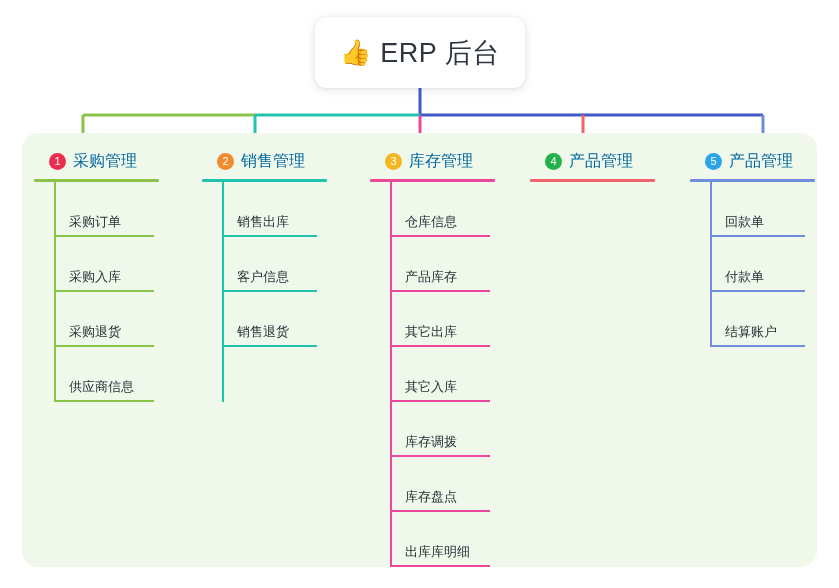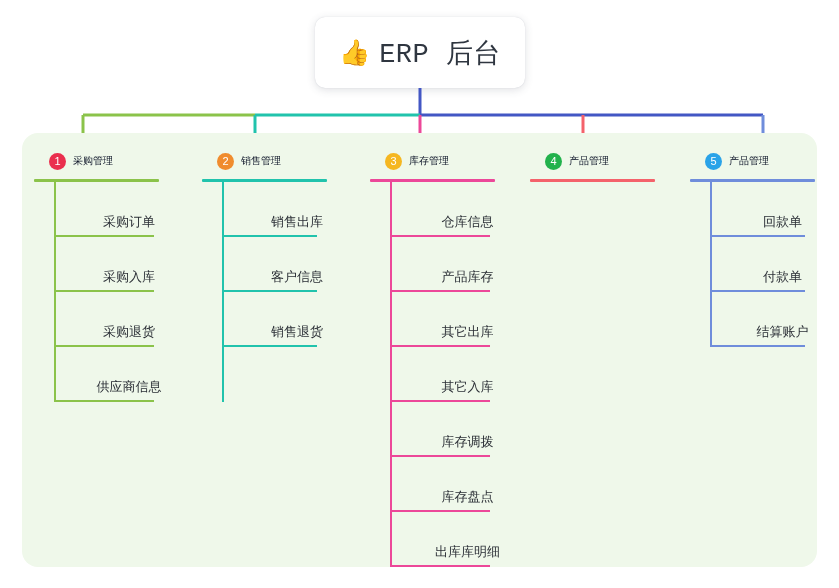--- a/index.html
+++ b/index.html
@@ -21,21 +21,20 @@
     box-shadow: 0 2px 9px rgba(60,70,90,0.16), 0 0 1px rgba(60,70,90,0.22);
     display: flex; align-items: center; justify-content: center;
     gap: 9px;
   }
   .title-emoji { font-size: 25px; line-height: 1; }
   .title-text {
     font-size: 27px;
     color: #2f3640;
     letter-spacing: .5px;
     white-space: nowrap;
-    font-family: Liberation Mono, monospace;
   }
 
   
   #connectors { position: absolute; left: 0; top: 0; width: 839px; height: 588px; }
 
   
   .board {
     position: absolute;
     left: 22px; top: 133px;
     width: 795px; height: 434px;
@@ -50,32 +49,32 @@
     height: 26px;
     padding-left: 15px;
     white-space: nowrap;
   }
   .badge {
     width: 17px; height: 17px; border-radius: 50%;
     color: #ffffff; font-size: 11px; line-height: 17px;
     text-align: center; font-weight: normal;
     flex: 0 0 auto;
   }
-  .col-title { font-size: 10px; color: #0f172a; }
+  .col-title { font-size: 16px; color: #0369a1; }
   .head-rule { height: 3px; margin-top: 5px; border-radius: 1px; }
 
   .items { position: relative; padding-top: 0; }
   .spine {
     position: absolute; left: 20px; top: 0; width: 2px;
   }
   .item {
     position: relative;
     height: 55px;
     margin-left: 20px;
-    display: flex; align-items: flex-end; justify-content: center;
+    display: flex; align-items: flex-end;
   }
   .item-label {
     font-size: 13px; color: #2b2f36;
     padding: 0 0 6px 15px;
     white-space: nowrap;
   }
   .item-rule {
     position: absolute; left: 0; bottom: 0; height: 2px;
   }
 </style>

